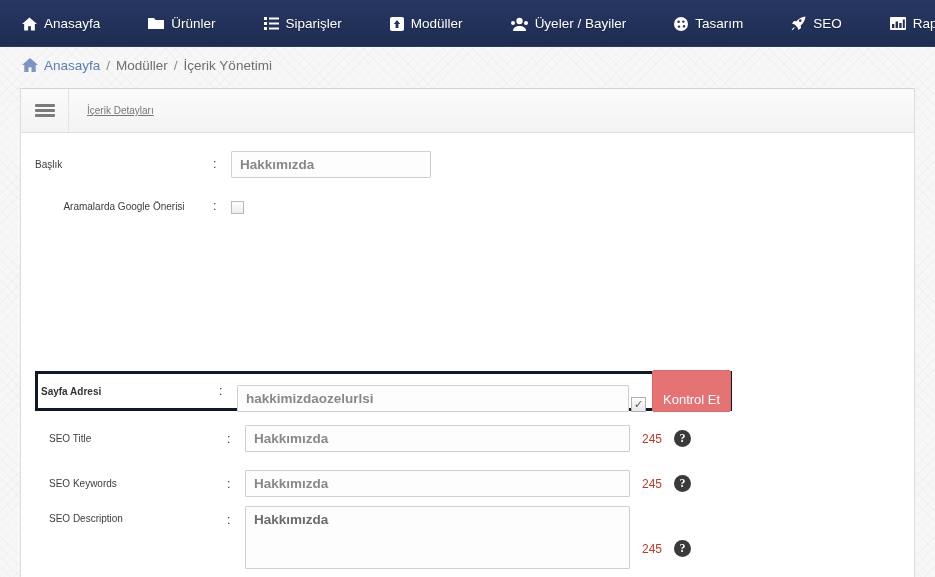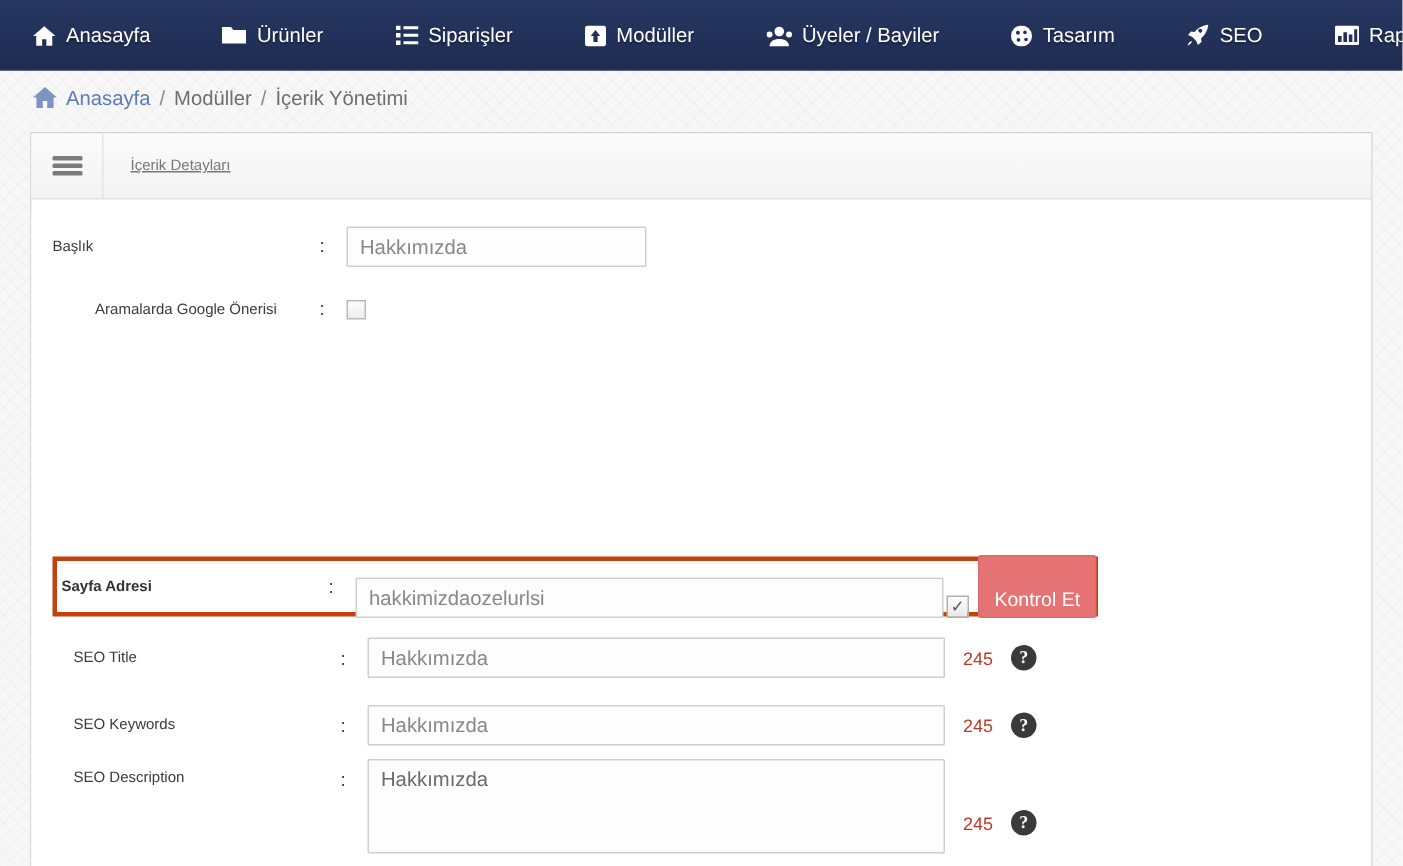--- a/index.html
+++ b/index.html
@@ -119,20 +119,21 @@
 
   input.txt, textarea.txt {
     font-family: "Liberation Sans", sans-serif;
     font-size: 13.5px;
     color: #888;
     border: 1px solid #cfcfcf;
     background: #fdfdfd;
     padding: 4px 8px;
     outline: none;
     border-radius: 1px;
+    font-weight: bold;
   }
   input.txt { height: 27px; }
   textarea.txt { resize: none; color: #6b6b6b; line-height: 1.35; }
 
   .counter {
     color: #c0392b;
     font-size: 12px;
     margin-left: 12px;
   }
   .qmark {
@@ -161,21 +162,21 @@
     vertical-align: middle;
   }
 
   
   #row-sayfa-wrap {
     position: absolute;
     left: 14px;
     top: 228px;
     width: 697px;
     height: 40px;
-    border: 3px solid #c2410c;
+    border: 3px solid #0f172a;
     background: #fff;
   }
   #row-sayfa {
     height: 100%;
     display: flex;
     align-items: center;
     padding-left: 0;
   }
   #row-sayfa .lbl { width: 181px; padding-top: 0; padding-left: 3px; font-weight: bold; color:#333; }
   #row-sayfa .colon { padding-top: 0; }

